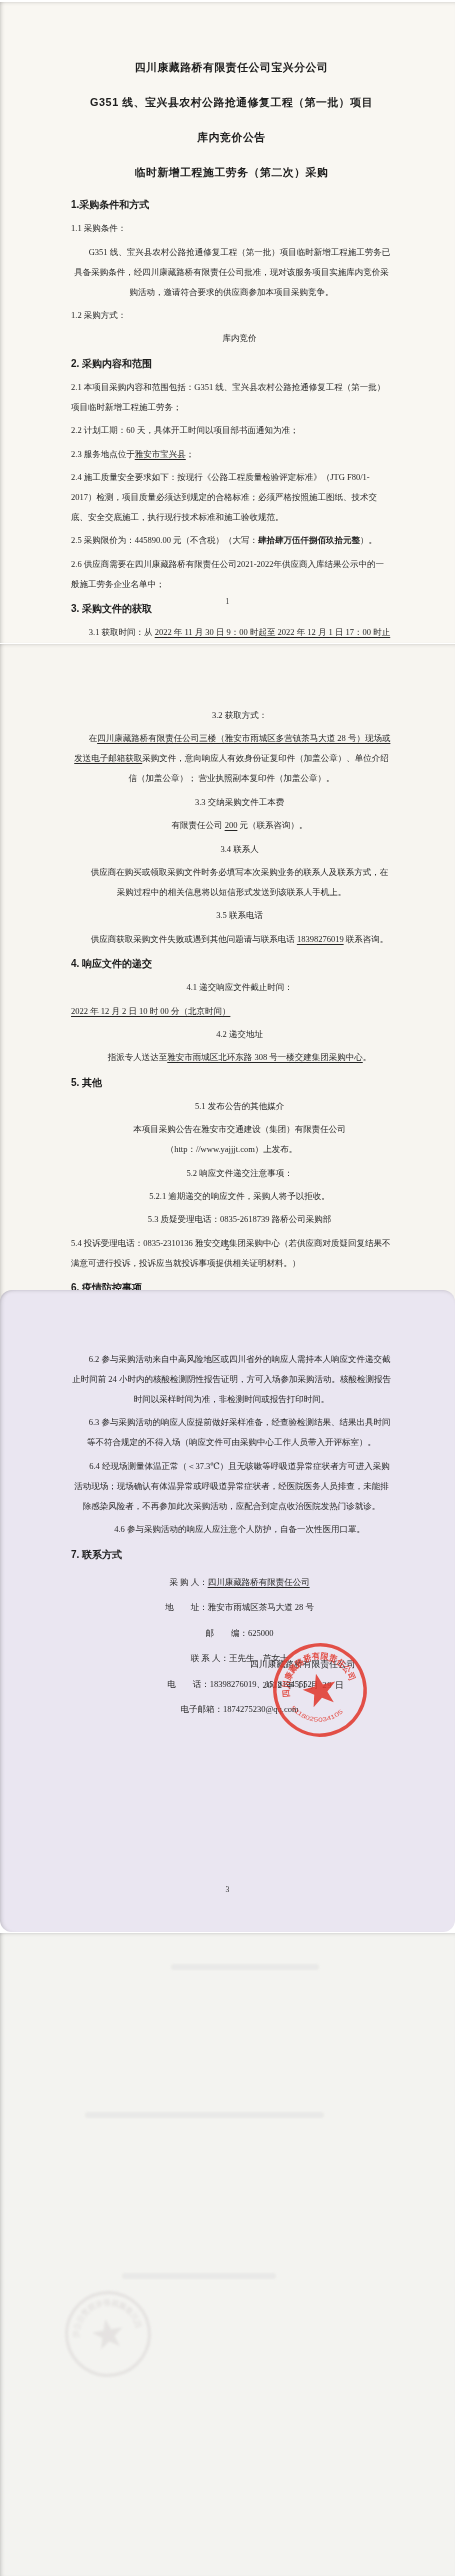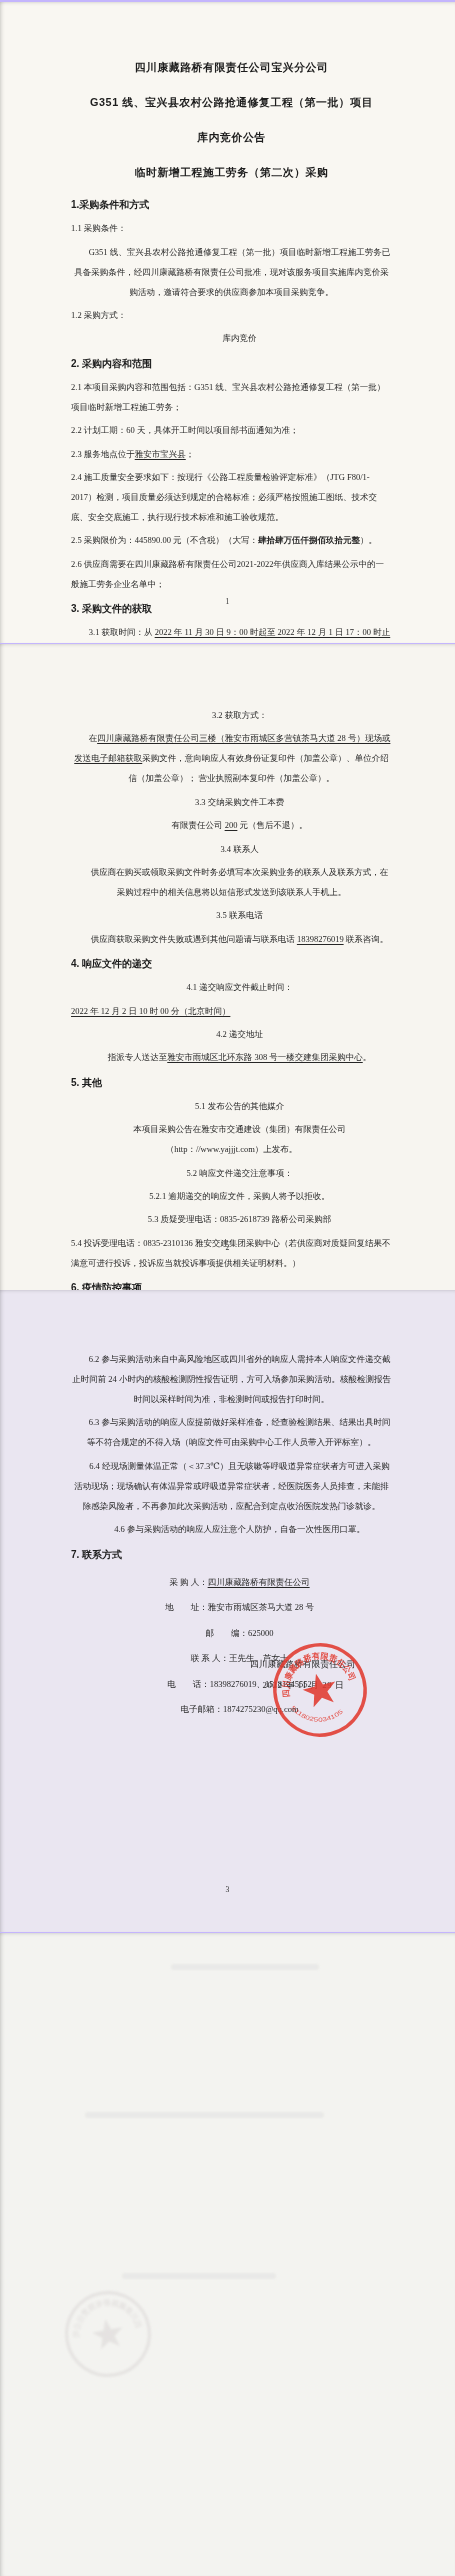--- a/index.html
+++ b/index.html
@@ -1,30 +1,30 @@
 <!DOCTYPE html>
 <html style="font-size:9px"><head>
 <meta charset="utf-8">
 <style>
   html,body{margin:0;padding:0;background:#9f9e9a;}
   #canvas{
     position:relative;width:455px;height:2576px;margin:0 auto;
-    background:#c4b5fd;overflow:hidden;
+    background:#ffffff;overflow:hidden;
     font-family:"Liberation Serif","DejaVu Serif",serif;
     color:#2b2b2b;
   }
   .page{
     position:absolute;left:0;width:455px;
     box-shadow:inset 4px 0 5.1px -4px rgba(0,0,0,.28), inset 0 3.4px 4.6px -3.4px rgba(0,0,0,.18);
     box-sizing:border-box;
     padding:0 63px 0 71px;
   }
   .page1{top:1.7px;height:641px;background:#f9f7f2;}
   .page2{top:644px;height:720px;background:#f7f5f0;}
-  .page3{top:1290px;height:642px;background:#eae6f1;}
+  .page3{top:1290px;height:642px;background:#eae6f1;border-radius:12px;}
   .page4{top:1933px;height:643px;background:#f3f3f0;}
 
   .titleblock{padding-top:48px;}
   .t{
     font-family:"Liberation Sans","DejaVu Sans",sans-serif;
     font-weight:700;font-size:10.8px;line-height:35px;text-align:center;
     color:#1d1d1d;letter-spacing:0.6px;
   }
   .h{
     font-family:"Liberation Sans","DejaVu Sans",sans-serif;
@@ -87,21 +87,21 @@
     <p class="ind"><span>3.1 获取时间：从 </span><span class="u">2022 年 11 月 30 日 9：00 时起至 2022 年 12 月 1 日 17：00 时止</span><span>（北京时间）</span></p>
 
     <div class="pagenum" style="top:595px;">1</div>
   </div>
 
   <div class="page page2">
     <div style="height:61px;"></div>
     <p class="ind">3.2 获取方式：</p>
     <p class="ind"><span>在</span><span class="u">四川康藏路桥有限责任公司三楼（雅安市雨城区多营镇茶马大道 28 号）现场或发送电子邮箱获取</span><span>采购文件，意向响应人有效身份证复印件（加盖公章）、单位介绍信（加盖公章）； 营业执照副本复印件（加盖公章）。</span></p>
     <p class="ind">3.3 交纳采购文件工本费</p>
-    <p class="ind"><span>有限责任公司 </span><span class="u">200</span><span> 元（售后不退）。</span></p>
+    <p class="ind"><span>有限责任公司 </span><span class="u">200</span><span> 元（联系咨询）。</span></p>
     <p class="ind">3.4 联系人</p>
     <p class="ind">供应商在购买或领取采购文件时务必填写本次采购业务的联系人及联系方式，在采购过程中的相关信息将以短信形式发送到该联系人手机上。</p>
     <p class="ind">3.5 联系电话</p>
     <p class="ind"><span>供应商获取采购文件失败或遇到其他问题请与联系电话 </span><span class="u">18398276019</span><span> 联系咨询。</span></p>
 
     <div class="h">4. 响应文件的递交</div>
     <p class="ind">4.1 递交响应文件截止时间：</p>
     <p><span class="u">2022 年 12 月 2 日 10 时 00 分（北京时间）</span></p>
     <p class="ind">4.2 递交地址</p>
     <p class="ind"><span>指派专人送达至</span><span class="u">雅安市雨城区北环东路 308 号一楼交建集团采购中心</span><span>。</span></p>

